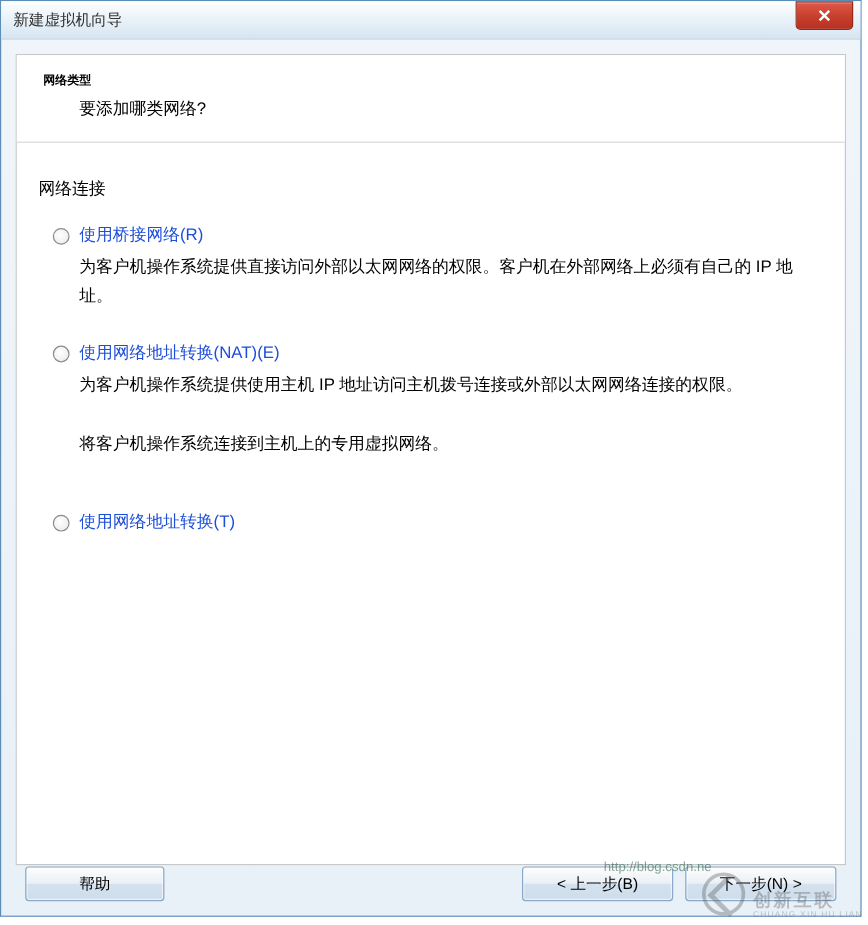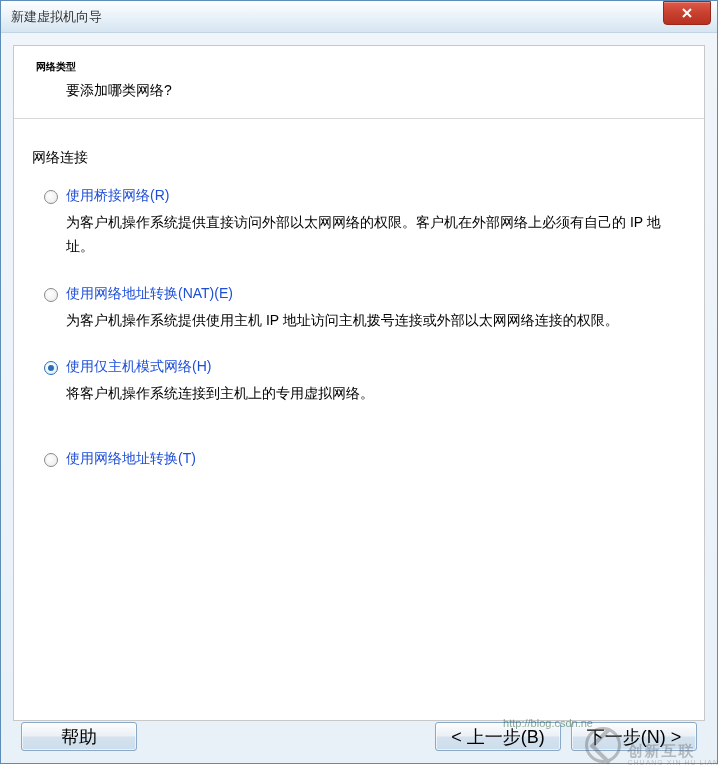--- a/index.html
+++ b/index.html
@@ -140,21 +140,21 @@
       bottom: 12px;
       left: 12px;
       right: 12px;
       display: flex;
       align-items: center;
     }
     .btn {
       height: 29px;
       border: 1px solid #8aa8c8;
       background: linear-gradient(to bottom, #fdfdfd 0%, #eaf0f6 48%, #d4e2ef 52%, #ceddeb 100%);
-      font-size: 18px;
+      font-size: 13px;
       color: #000;
       cursor: pointer;
       padding: 0 14px;
       border-radius: 3px;
       display: flex;
       align-items: center;
       justify-content: center;
       box-shadow: inset 0 0 0 1px rgba(255,255,255,0.6);
       margin-top: 28px;
     }
@@ -258,24 +258,20 @@
         <label class="radio-label">使用桥接网络(R)</label>
       </div>
       <div class="radio-description">为客户机操作系统提供直接访问外部以太网网络的权限。客户机在外部网络上必须有自己的 IP 地址。</div>
 
       <div class="radio-row">
         <input type="radio" name="net" class="radio-input" style="">
         <label class="radio-label">使用网络地址转换(NAT)(E)</label>
       </div>
       <div class="radio-description">为客户机操作系统提供使用主机 IP 地址访问主机拨号连接或外部以太网网络连接的权限。</div>
 
-      <div class="radio-row">
-        <input type="radio" name="net" class="radio-input" checked="" style="">
-        <label class="radio-label">使用仅主机模式网络(H)</label>
-      </div>
       <div class="radio-description last">将客户机操作系统连接到主机上的专用虚拟网络。</div>
 
       <div class="radio-row">
         <input type="radio" name="net" class="radio-input" style="">
         <label class="radio-label">使用网络地址转换(T)</label>
       </div>
     </div>
   </div>
 
   <div class="button-bar">

